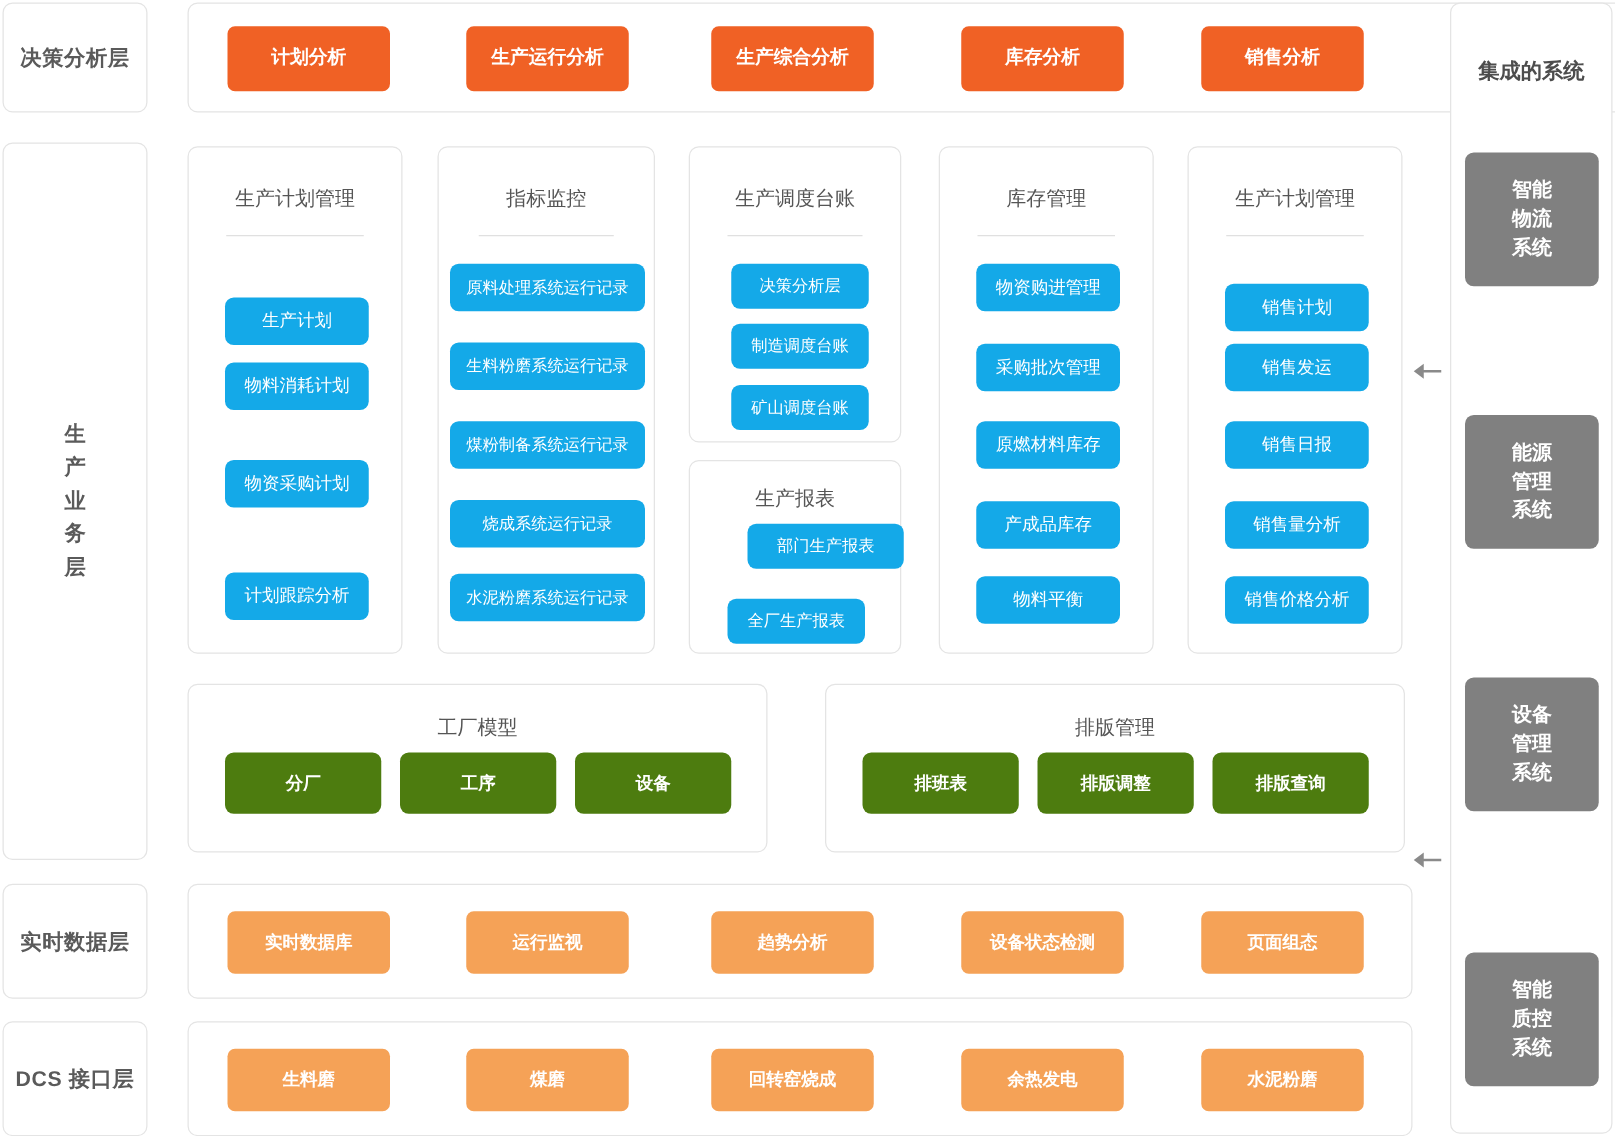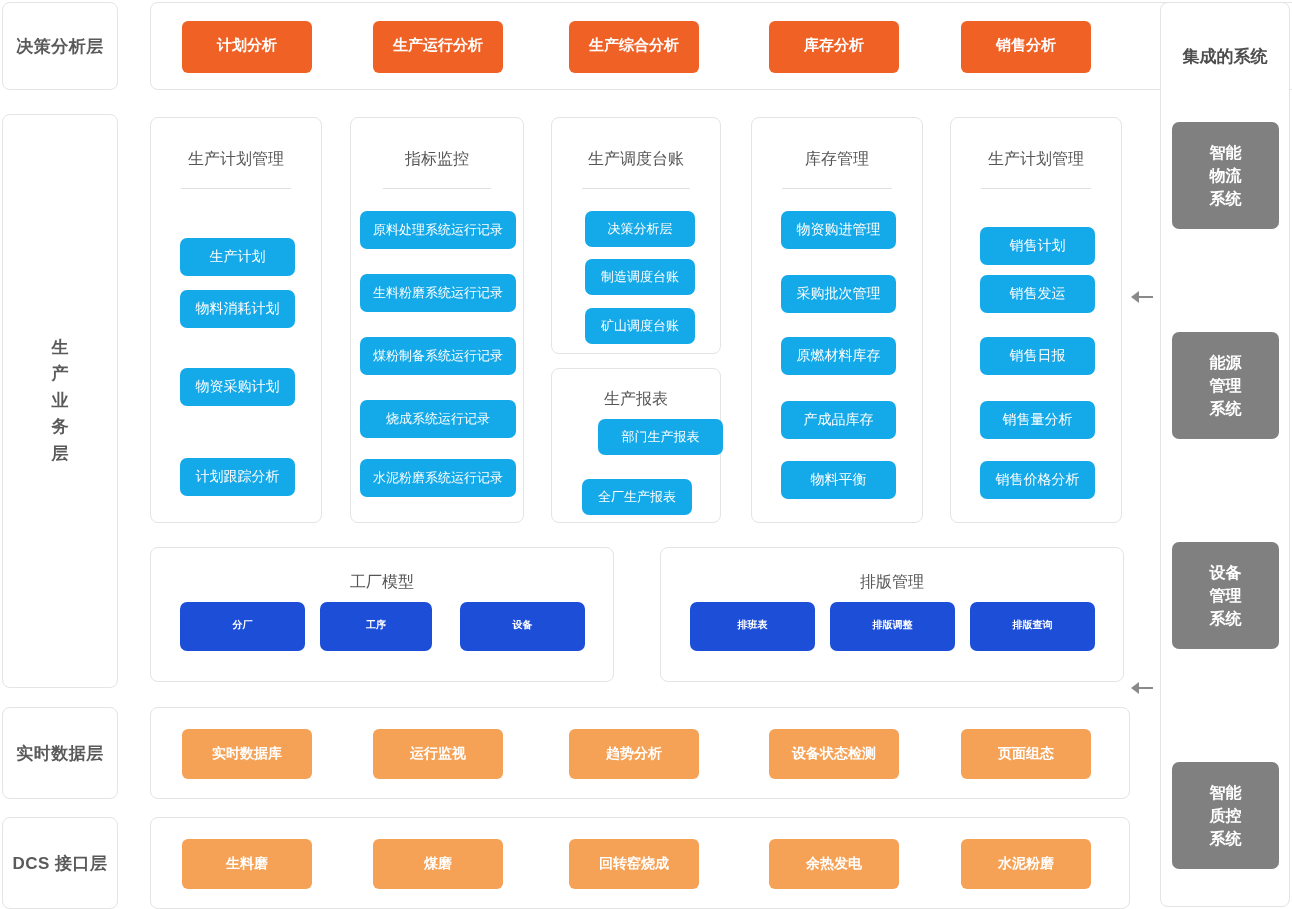--- a/index.html
+++ b/index.html
@@ -32,21 +32,21 @@
 
   
   .btn{
     display:flex; align-items:center; justify-content:center;
     color:#ffffff; text-align:center; line-height:1.25;
     border-radius:6px; white-space:nowrap;
   }
   .btn-orange-strong{ background:#f06125; font-size:15px; font-weight:bold; }
   .btn-orange-light { background:#f5a257; font-size:14px; font-weight:bold; }
   .btn-blue   { background:#14a9e8; font-size:14px; border-radius:7px; }
-  .btn-yellow { background:#1d4ed8; font-size:10px; font-weight:bold; border-radius:7px;font-family:Liberation Mono, monospace; }
+  .btn-yellow { background:#4d7c0f; font-size:14px; font-weight:bold; border-radius:7px; }
   .btn-gray   { background:#808080; font-size:16px; font-weight:bold;
                 flex-direction:column; line-height:1.45; border-radius:7px; }
   .btn-gray span{ display:block; }
 
   
   .group-title{
     position:absolute; left:0; right:0;
     text-align:center; color:#555; font-size:16px;
   }
   .group-rule{
@@ -157,21 +157,21 @@
     <div class="btn btn-blue" style="position:absolute; left:29px; top:93px; width:115px; height:38px;margin-top:16px;">销售计划</div>
     <div class="btn btn-blue" style="position:absolute; left:29px; top:157px; width:115px; height:38px;">销售发运</div>
     <div class="btn btn-blue" style="position:absolute; left:29px; top:219px; width:115px; height:38px;">销售日报</div>
     <div class="btn btn-blue" style="position:absolute; left:29px; top:283px; width:115px; height:38px;">销售量分析</div>
     <div class="btn btn-blue" style="position:absolute; left:29px; top:343px; width:115px; height:38px;">销售价格分析</div>
   </div>
 
   <div class="frame" style="left:150px; top:547px; width:464px; height:135px;">
     <div class="group-title" style="top:24px;">工厂模型</div>
     <div class="btn btn-yellow" style="position:absolute; left:29px; top:54px; width:125px; height:49px;">分厂</div>
-    <div class="btn btn-yellow" style="position:absolute; left:169px; top:54px; width:112px; height:49px;">工序</div>
+    <div class="btn btn-yellow" style="position:absolute; left:169px; top:54px; width:125px; height:49px;">工序</div>
     <div class="btn btn-yellow" style="position:absolute; left:309px; top:54px; width:125px; height:49px;">设备</div>
   </div>
 
   <div class="frame" style="left:660px; top:547px; width:464px; height:135px;">
     <div class="group-title" style="top:24px;">排版管理</div>
     <div class="btn btn-yellow" style="position:absolute; left:29px; top:54px; width:125px; height:49px;">排班表</div>
     <div class="btn btn-yellow" style="position:absolute; left:169px; top:54px; width:125px; height:49px;">排版调整</div>
     <div class="btn btn-yellow" style="position:absolute; left:309px; top:54px; width:125px; height:49px;">排版查询</div>
   </div>
 

